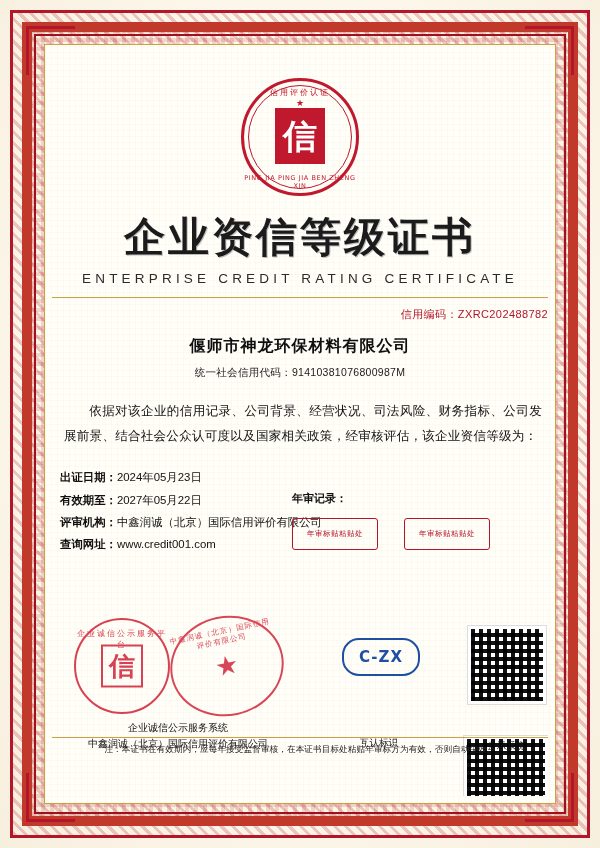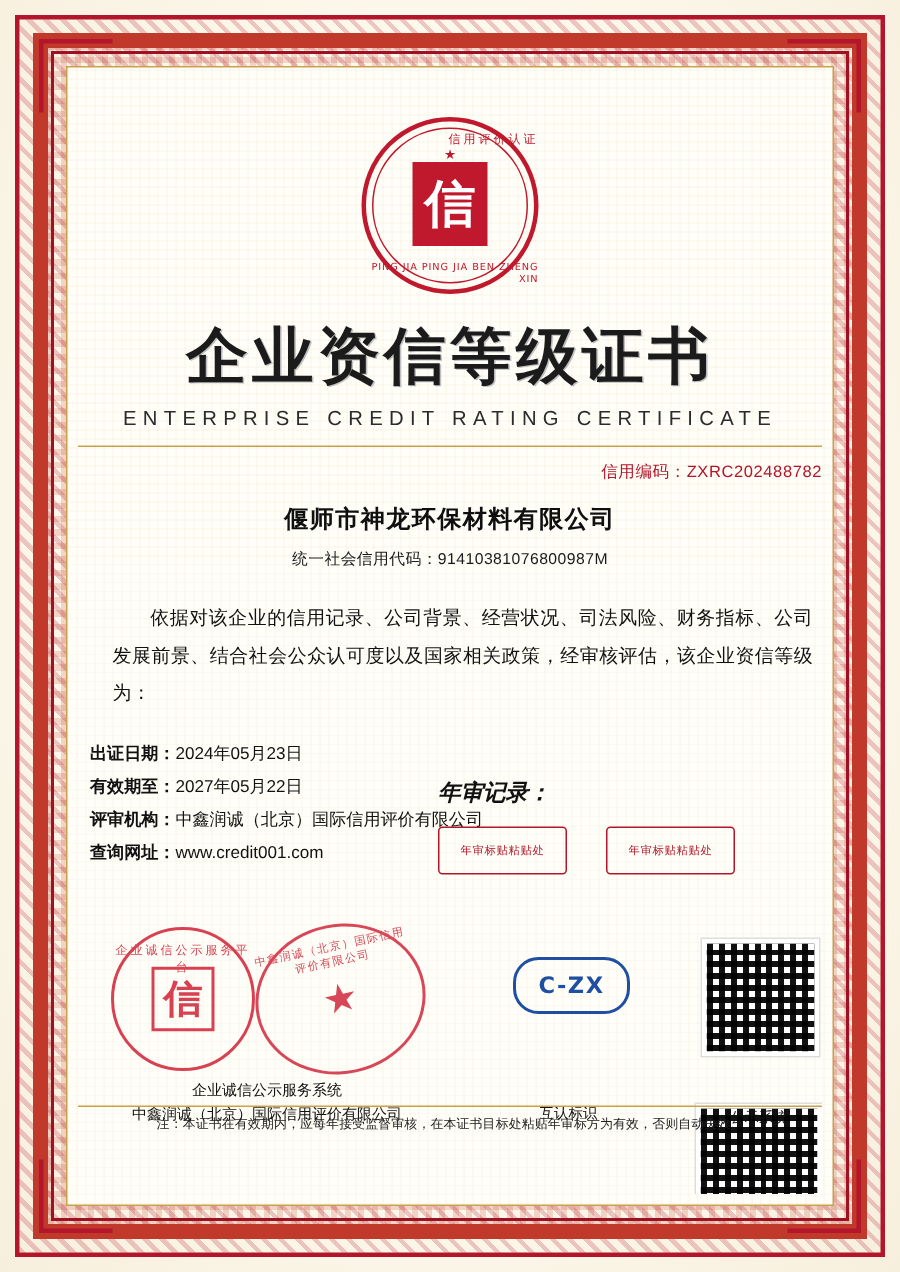--- a/index.html
+++ b/index.html
@@ -78,21 +78,21 @@
   }
   .emblem .inner-sq{
     position:absolute;left:34px;top:30px;width:50px;height:56px;
     background:#c0182c;
     display:flex;align-items:center;justify-content:center;
     color:#fff;font-size:34px;font-weight:bold;
     font-family:"DejaVu Sans", sans-serif;
     line-height:1;
   }
   .emblem .toptext, .emblem .bottomtext{
-    position:absolute;left:0;right:0;text-align:right;
+    position:absolute;left:0;right:0;text-align:center;
     color:#c0182c;font-size:8px;letter-spacing:2px;
     font-family:"DejaVu Sans", sans-serif;
   }
   .emblem .toptext{top:9px;}
   .emblem .bottomtext{bottom:6px;font-size:6.5px;letter-spacing:.6px;}
   .emblem .star{
     position:absolute;left:50%;top:20px;transform:translateX(-50%);
     color:#c0182c;font-size:9px;
   }
 
@@ -140,28 +140,28 @@
   }
   .usci{
     margin-top:9px;
     text-align:center;
     font-size:10.5px;
     color:#1a1a1a;
     letter-spacing:.3px;
   }
 
   .body-text{
-    margin:20px 6px 0 23px;
+    margin:20px 6px 0 12px;
     font-size:12.6px;
     line-height:2.0;
     color:#111;
     text-align:justify;
     text-indent:2em;
     letter-spacing:.2px;
-    font-family:Liberation Serif, serif;
+    font-family:Liberation Mono, monospace;
   }
 
   .grade{
     margin-top:22px;
     text-align:center;
     font-size:56px;
     font-weight:bold;
     color:#c0182c;
     letter-spacing:2px;
     font-family:"DejaVu Serif","Liberation Serif",serif;
@@ -175,21 +175,21 @@
     padding-left:8px;
     font-size:11.4px;
     color:#111;
     line-height:1.95;
   }
   .info .row{white-space:nowrap;}
   .info .lbl{font-weight:bold;}
   .annual{
     position:absolute;right:6px;top:22px;width:250px;
   }
-  .annual .hdr{font-size:15px;font-weight:bold;color:#111;font-style:italic;}
+  .annual .hdr{font-size:11px;font-weight:bold;color:#111;}
   .annual .boxes{margin-top:8px;display:flex;gap:26px;text-align:right;}
   .annual .box{
     width:84px;height:30px;border:1px solid #b3162a;border-radius:3px;
     display:flex;align-items:center;justify-content:center;
     font-size:7.5px;color:#b3162a;letter-spacing:.5px;
   }
 
   
   .footer{
     position:absolute;left:0;right:0;bottom:34px;

